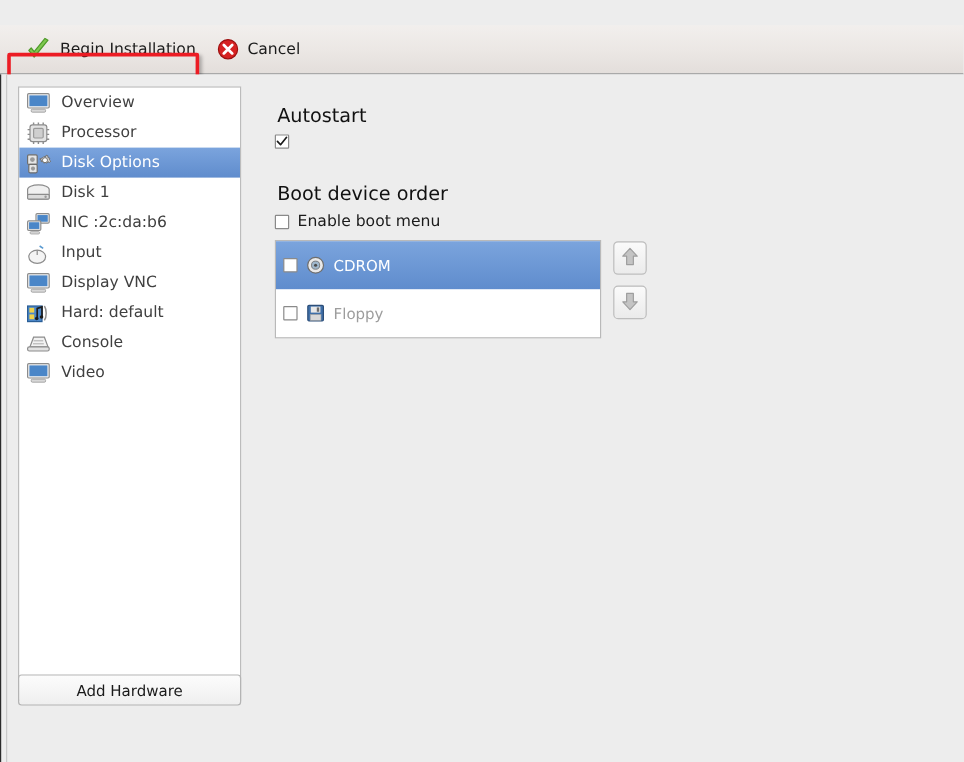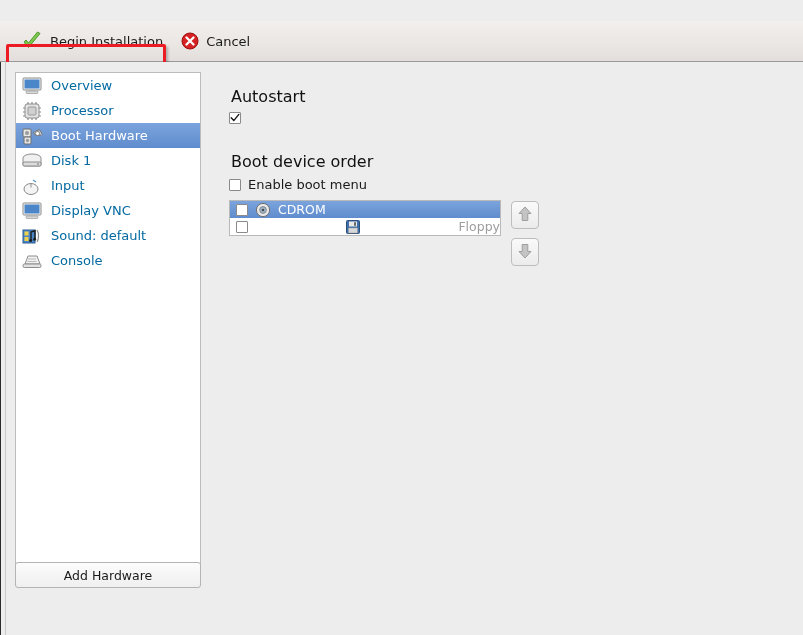--- a/index.html
+++ b/index.html
@@ -79,21 +79,21 @@
 
   
   .sidebar {
     position: absolute; left: 15px; top: 10px; width: 186px; height: 512px;
     background: #ffffff; border: 1px solid #bcbcbc;
     box-sizing: border-box; overflow: hidden;
   }
   .hw-row {
     display: flex; align-items: center; height: 25px;
     padding-left: 5px; gap: 8px; cursor: pointer;
-    font-size: 13px; color: #0369a1;
+    font-size: 13px; color: #404040;
   }
   .hw-row.sel { background: linear-gradient(to bottom,#7ba4dd 0%, #5f8ccd 100%); color: #ffffff; }
   .hw-ico { width: 22px; height: 20px; flex: 0 0 22px; display: block; }
 
   .add-hw-btn {
     position: absolute; left: 15px; top: 500px; width: 186px; height: 26px;
     background: linear-gradient(to bottom,#fcfcfc,#efefef);
     border: 1px solid #b4b4b4; border-radius: 3px;
     display: flex; align-items: center; justify-content: center;
     font-size: 12.5px; cursor: pointer; box-sizing: border-box;
@@ -112,25 +112,25 @@
   .cbox svg { display: block; }
   .chk-lbl { font-size: 13px; }
 
   
   .bootlist-wrap { display: flex; align-items: flex-start; gap: 10px; margin-left: 14px; margin-top: 8px; }
   .bootlist {
     width: 272px; background: #fff; border: 1px solid #b9b9b9;
     box-sizing: border-box; padding: 0;
   }
   .boot-row {
-    display: flex; align-items: center; height: 17px; gap: 7px;
+    display: flex; align-items: center; height: 40px; gap: 7px;
     padding-left: 6px; font-size: 12.5px; cursor: pointer;
   }
   .boot-row.sel { background: linear-gradient(to bottom,#7ba4dd 0%, #5f8ccd 100%); color: #fff; }
-  .boot-row.dim { color: #9d9d9d; justify-content: space-between; }
+  .boot-row.dim { color: #9d9d9d; }
   .boot-ico { width: 16px; height: 16px; flex: 0 0 16px; display: block; }
   .arrow-col { display: flex; flex-direction: column; gap: 9px; padding-top: 1px; }
   .arr-btn {
     width: 28px; height: 28px; border: 1px solid #bdbdbd; border-radius: 4px;
     background: linear-gradient(to bottom,#fafafa,#ebebeb);
     display: flex; align-items: center; justify-content: center; cursor: pointer;
     box-sizing: border-box;
   }
 
   .expander { display: flex; align-items: center; gap: 8px; margin-top: 26px; cursor: pointer; }
@@ -203,34 +203,46 @@
             <rect x="2" y="3" width="8" height="8" rx="1" fill="#e6e6e6" stroke="#6d6d6d"></rect>
               <circle cx="6" cy="7" r="2" fill="#9a9a9a"></circle>
             <rect x="3" y="11" width="7" height="7" rx="1" fill="#e6e6e6" stroke="#6d6d6d"></rect>
               <circle cx="6.5" cy="14.5" r="1.7" fill="#9a9a9a"></circle>
             <g fill="#d5d5d5" stroke="#6d6d6d" stroke-width=".8">
                 <path d="M14.5 5.5l1.1-1.1 1.3.6.5-1.6 1.4.3.2 1.7 1.5.4-.4 1.4 1.2 1.1-1 1.1-1.4-.6-.9 1.2-1.2-.8-1.3.7-.7-1.3-1.5.1.1-1.5-1.3-.7z"></path>
               </g>
             <circle cx="16.5" cy="7.5" r="2.1" fill="#fff" stroke="#6d6d6d" stroke-width=".8"></circle>
           </svg>
         </span>
-        <span>Boot Hardware</span>
+        <span>Disk Options</span>
       </div>
 
       <div class="hw-row">
         <span class="hw-ico">
           <svg width="22" height="20" viewBox="0 0 22 20">
               <path d="M2 7a9 4 0 0 1 18 0v6a2 2 0 0 1-2 2H4a2 2 0 0 1-2-2z" fill="#f0f0f0" stroke="#8c8c8c"></path>
               <rect x="2" y="11" width="18" height="4" rx="1" fill="#dcdcdc" stroke="#8c8c8c"></rect>
               <circle cx="17" cy="13" r="1" fill="#9a9a9a"></circle>
             </svg>
         </span>
         <span>Disk 1</span>
       </div>
 
+      <div class="hw-row">
+        <span class="hw-ico">
+          <svg width="22" height="20" viewBox="0 0 22 20">
+              <rect x="9" y="2" width="11" height="8" rx="1" fill="#f2f2f2" stroke="#8c8c8c"></rect>
+              <rect x="10.2" y="3.2" width="8.6" height="5.6" fill="#4a86c8"></rect>
+              <rect x="2" y="8" width="11" height="8" rx="1" fill="#f2f2f2" stroke="#8c8c8c"></rect>
+              <rect x="3.2" y="9.2" width="8.6" height="5.6" fill="#4a86c8"></rect>
+              <rect x="4" y="17" width="8" height="2" rx="1" fill="#d8d8d8" stroke="#9a9a9a" stroke-width=".6"></rect>
+            </svg>
+        </span>
+        <span>NIC :2c:da:b6</span>
+      </div>
 
       <div class="hw-row">
         <span class="hw-ico">
           <svg width="22" height="20" viewBox="0 0 22 20">
               <ellipse cx="10" cy="13" rx="7" ry="5.5" fill="#f4f4f4" stroke="#8c8c8c"></ellipse>
               <path d="M10 7.5v4" stroke="#8c8c8c"></path>
               <path d="M12 4 L15 6" stroke="#5a9ad0" stroke-width="1.3"></path>
             </svg>
         </span>
         <span>Input</span>
@@ -252,34 +264,44 @@
           <svg width="22" height="20" viewBox="0 0 22 20">
               <rect x="2" y="4" width="12" height="13" fill="#4a86c8" stroke="#2a5e96"></rect>
               <rect x="3.5" y="5.5" width="4" height="4" fill="#f0d24a"></rect>
               <rect x="3.5" y="11" width="4" height="4" fill="#f0d24a"></rect>
               <path d="M10 14V6l4-1.2v8" stroke="#1c1c1c" stroke-width="1.4" fill="none"></path>
               <circle cx="9.6" cy="14.4" r="1.5" fill="#1c1c1c"></circle>
               <circle cx="13.6" cy="13.2" r="1.5" fill="#1c1c1c"></circle>
               <path d="M16 4c2 3 2 9 0 12" stroke="#8c8c8c" stroke-width="1.2" fill="none"></path>
             </svg>
         </span>
-        <span>Sound: default</span>
+        <span>Hard: default</span>
       </div>
 
       <div class="hw-row">
         <span class="hw-ico">
           <svg width="22" height="20" viewBox="0 0 22 20">
               <path d="M4 13 L7 5h9l3 8z" fill="#f2f2f2" stroke="#8c8c8c"></path>
               <rect x="2" y="13" width="18" height="3.5" rx="1.5" fill="#e2e2e2" stroke="#8c8c8c"></rect>
               <path d="M7 8h8M6.5 10.5h9" stroke="#a8a8a8" stroke-width=".8"></path>
             </svg>
         </span>
         <span>Console</span>
       </div>
 
+      <div class="hw-row">
+        <span class="hw-ico">
+          <svg width="22" height="20" viewBox="0 0 22 20">
+              <rect x="2" y="2" width="18" height="12" rx="1" fill="#f2f2f2" stroke="#8c8c8c"></rect>
+              <rect x="3.5" y="3.5" width="15" height="9" fill="#4a86c8"></rect>
+              <rect x="5" y="15" width="12" height="2.5" rx="1" fill="#d8d8d8" stroke="#9a9a9a" stroke-width=".7"></rect>
+            </svg>
+        </span>
+        <span>Video</span>
+      </div>
 
     </div>
 
     <div class="add-hw-btn">
       <span>Add Hardware</span>
     </div>
 
     <div class="main">
 
       <div class="sect-title">Autostart</div>

